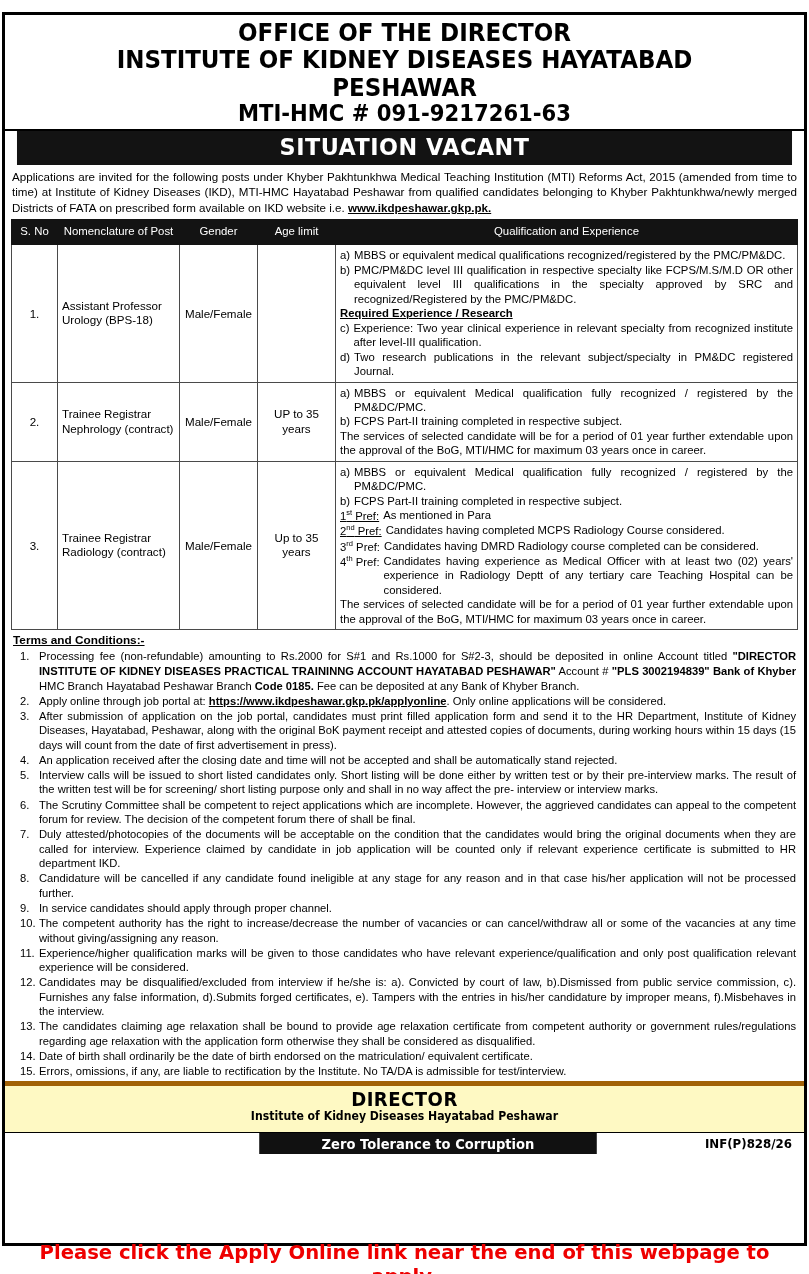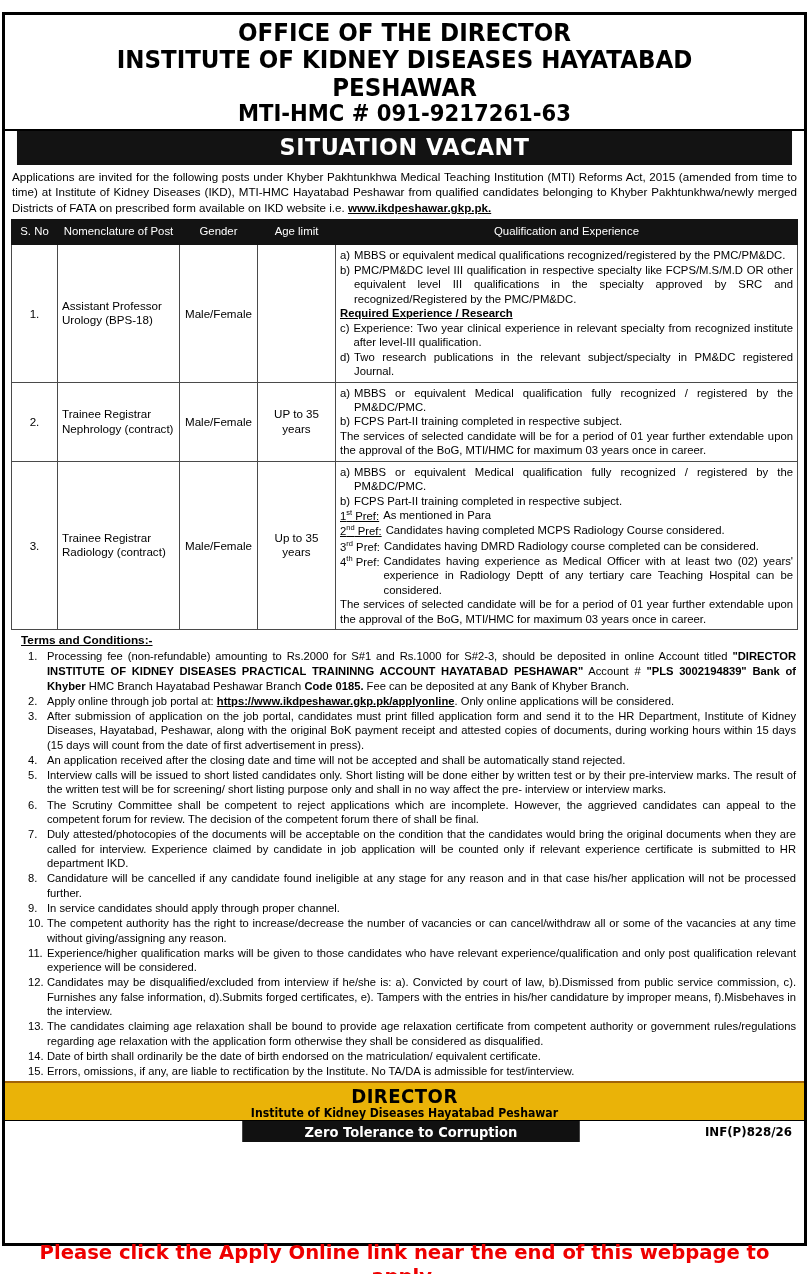--- a/index.html
+++ b/index.html
@@ -104,39 +104,39 @@
   td.c-age   { text-align: center; font-size: 11.6px; line-height: 1.25; margin-top: 15px; }
   td.c-qual  { font-size: 11.3px; line-height: 1.28; vertical-align: top; padding: 3px 5px 3px 4px; }
   .ql { display: flex; gap: 4px; text-align: justify; }
   .ql .mk { flex: 0 0 auto; white-space: nowrap; }
   .ql .tx { flex: 1 1 auto; }
   .plain { text-align: justify; }
   .bold-u { font-weight: 700; text-decoration: underline; }
   sup { font-size: 7.5px; vertical-align: super; }
   
   .terms {
-    padding: 3px 8px 2px 16px;
+    padding: 3px 8px 2px 8px;
     font-size: 11.2px;
     line-height: 1.3;
   }
   .terms-title {
     font-weight: 700;
     text-decoration: underline;
     font-size: 11.8px;
     margin-bottom: 1px;
   }
   .t-row { display: flex; margin-bottom: 0.5px; }
   .t-num { flex: 0 0 26px; text-align: left; padding-left: 7px; }
   .t-txt { flex: 1 1 auto; text-align: justify; }
   
   .foot-director {
-    background: #eab308;
-    text-align: center;
-    padding: 2px 0 0 0;
-    border-top: 2px solid #a16207;
+    background: #fef9c3;
+    text-align: center;
+    padding: 2px 0 9px 0;
+    border-top: 5px solid #a16207;
   }
   .fd-1 {
     font-family: "DejaVu Sans", sans-serif;
     font-weight: 700;
     font-size: 19px;
     letter-spacing: 0.5px;
     transform: scaleX(0.95);
   }
   .fd-2 {
     font-family: "DejaVu Sans", sans-serif;
@@ -144,20 +144,21 @@
     font-size: 11.5px;
     transform: scaleX(0.95);
     margin-top: -1px;
   }
   .foot-zero {
     display: flex;
     align-items: stretch;
     border-top: 1px solid #000;
     background: #fff;
     height: 22px;
+    gap: 17px;
   }
   .fz-left { flex: 0 0 232px; background: #fff; }
   .fz-mid {
     flex: 0 0 348px;
     background: #111;
     color: #fff;
     text-align: center;
     font-family: "DejaVu Sans", sans-serif;
     font-weight: 700;
     font-size: 13.5px;

